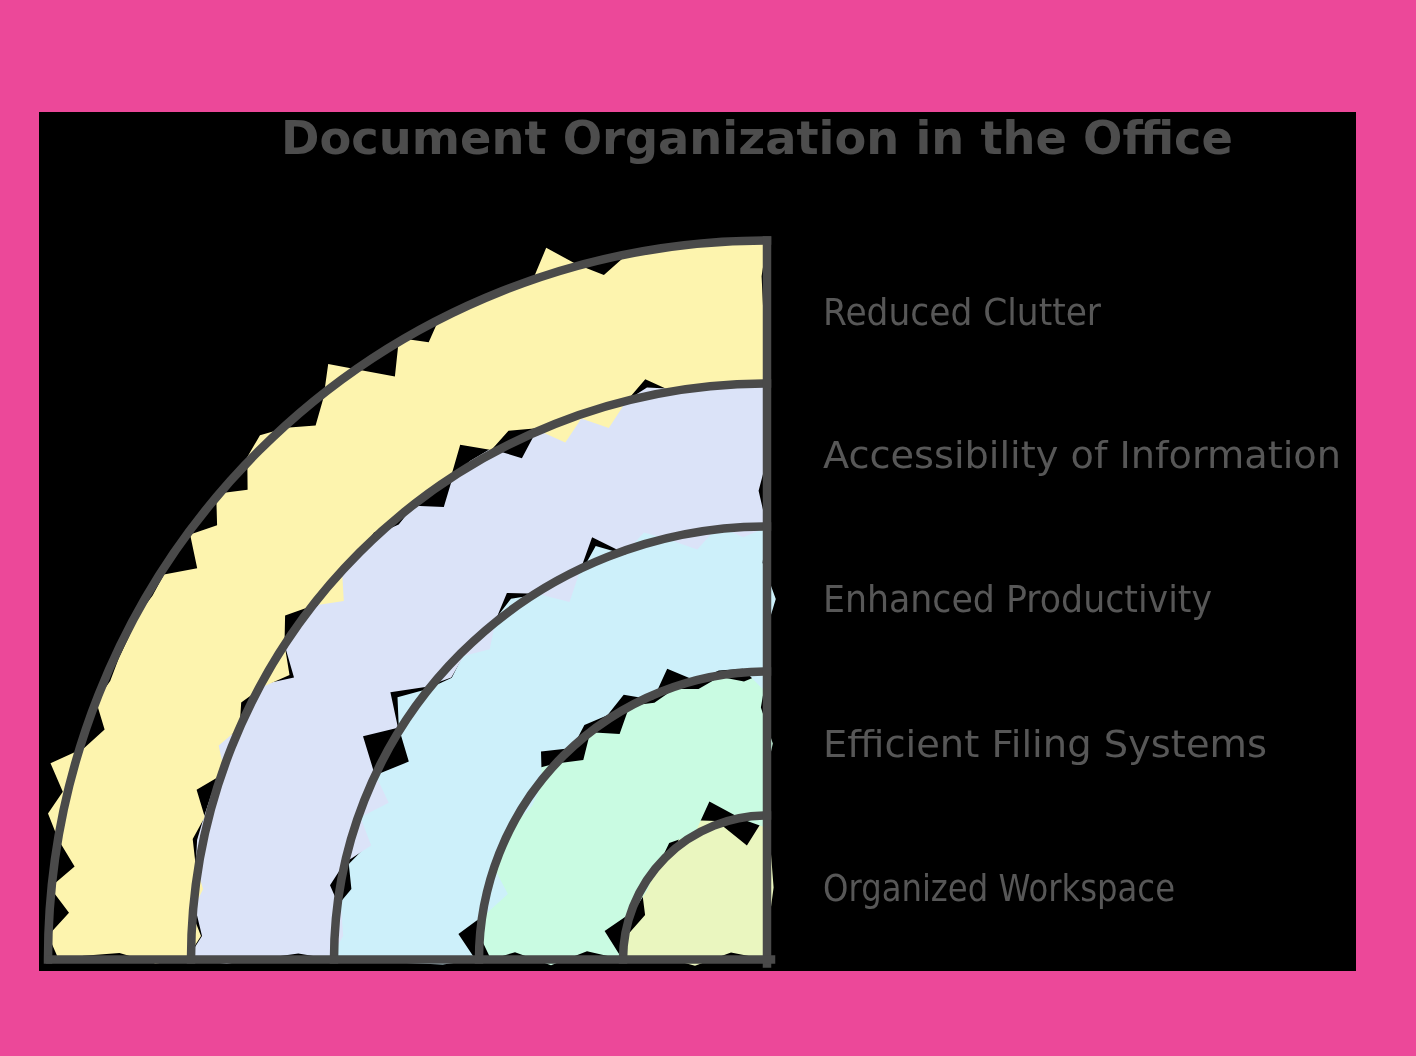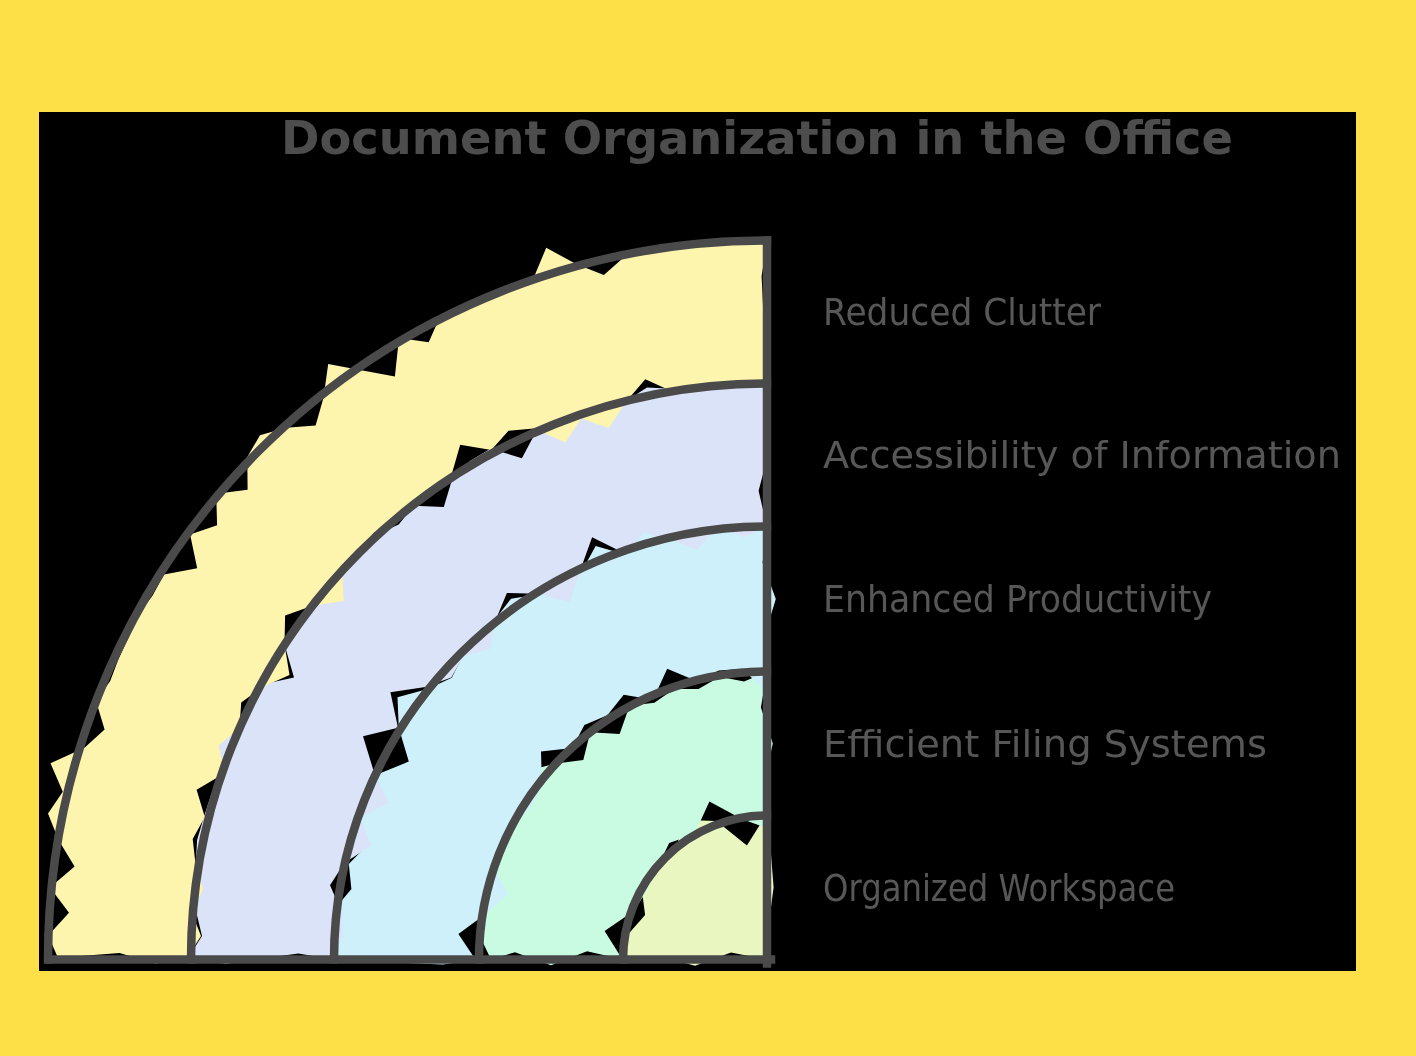--- a/index.html
+++ b/index.html
@@ -1,16 +1,16 @@
 <!DOCTYPE html>
 <html><head>
 <meta charset="utf-8">
 <style>
   html, body { margin: 0; padding: 0; background: #ffffff; }
-  .stage { position: relative; width: 1416px; height: 1056px; background: #fde047; overflow: hidden; }
+  .stage { position: relative; width: 1416px; height: 1056px; background: #ec4899; overflow: hidden; }
   svg { display: block; }
   .title-text {
     font-family: "DejaVu Sans", sans-serif;
     font-weight: bold;
     font-size: 46px;
   }
   .layer-label {
     font-family: "DejaVu Sans", sans-serif;
     font-weight: normal;
     font-size: 38px;

